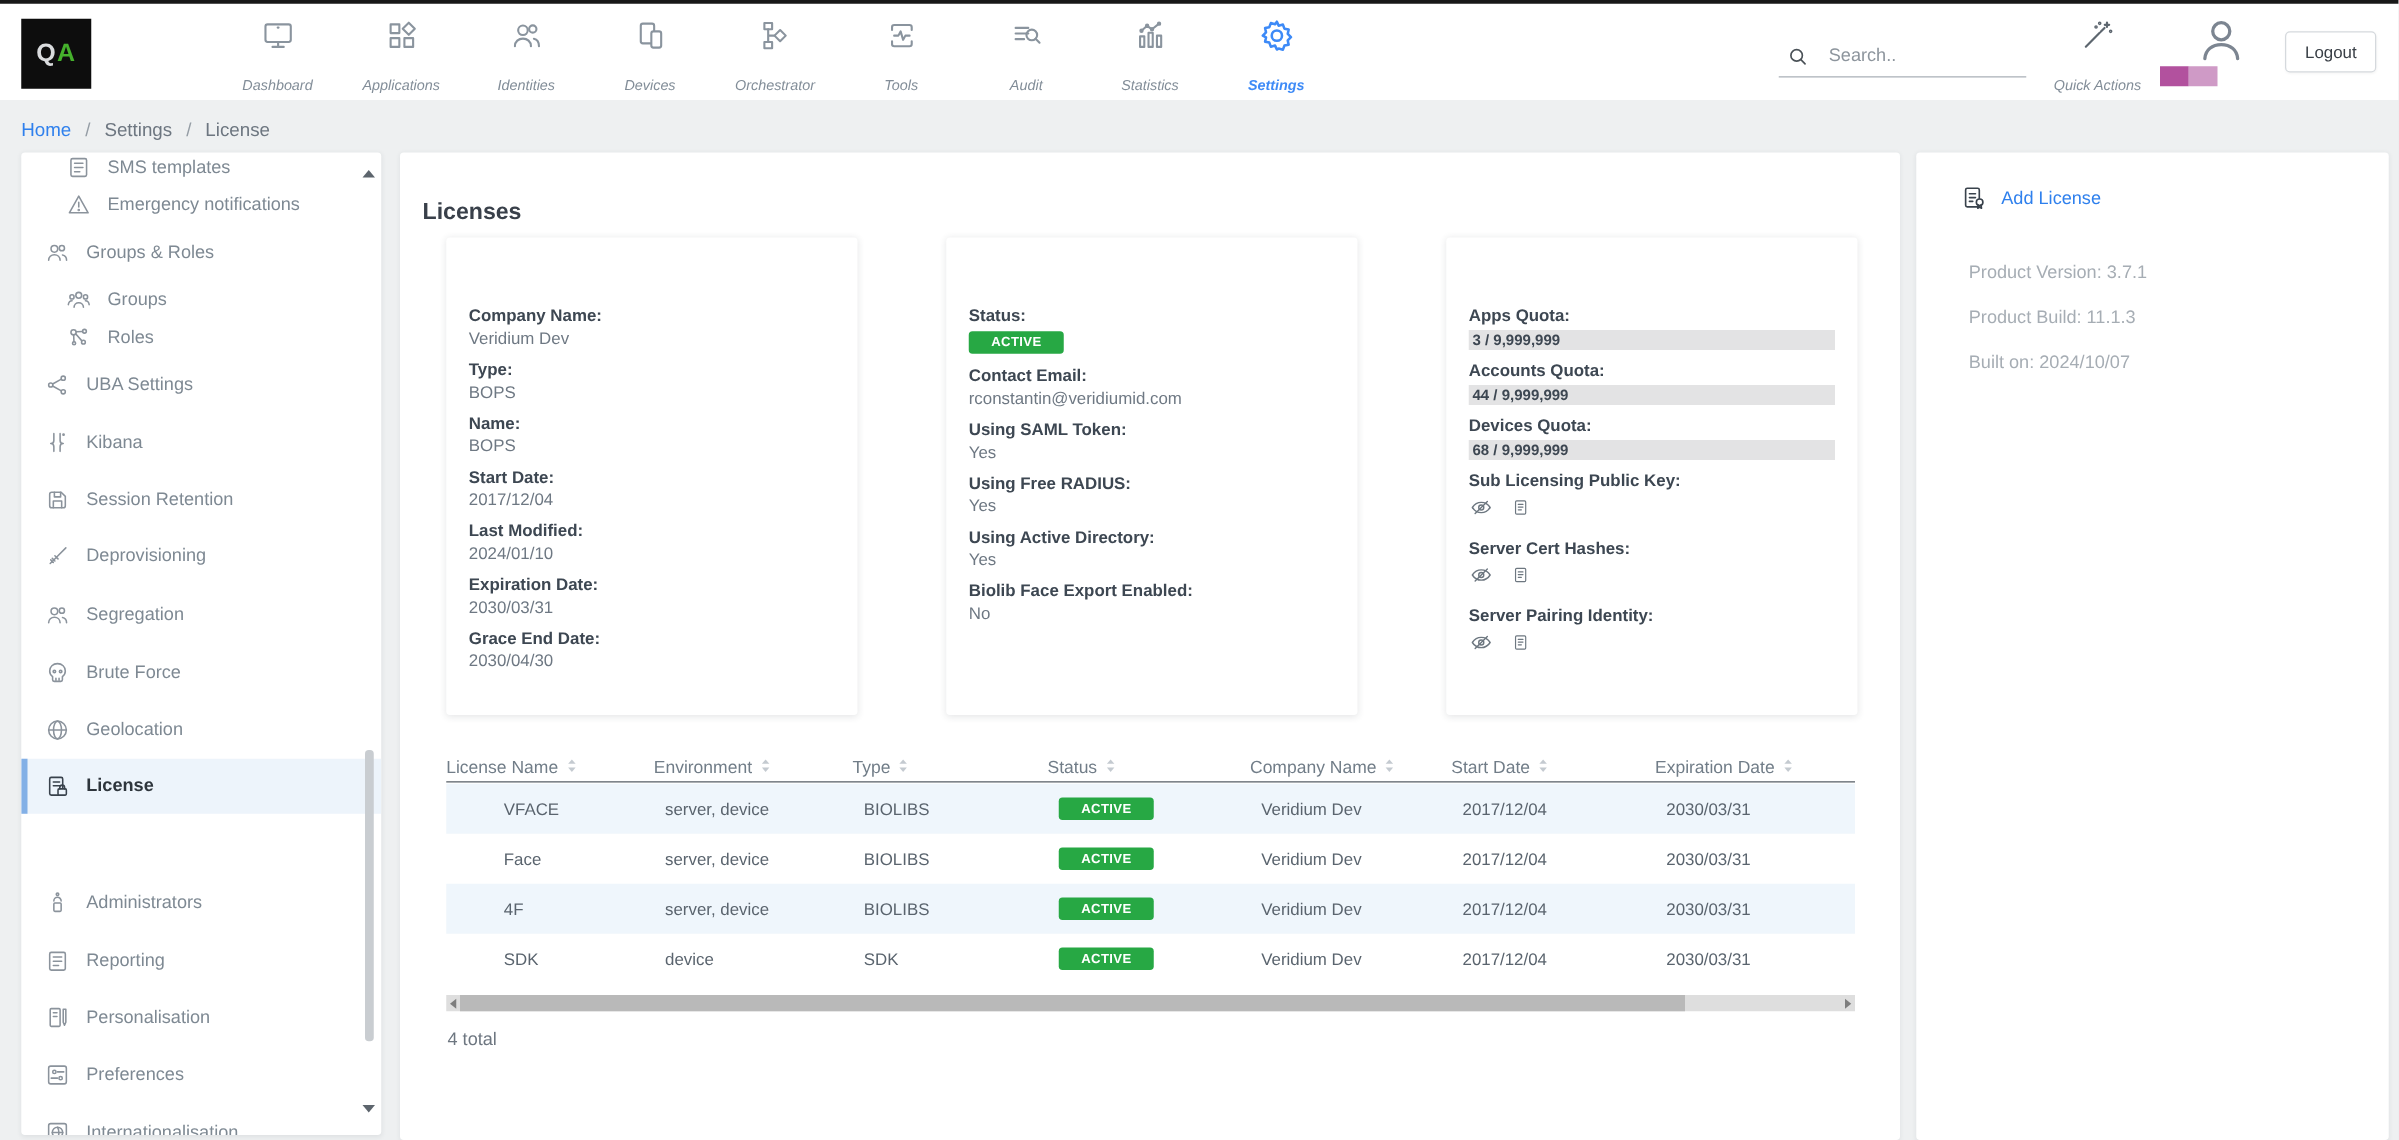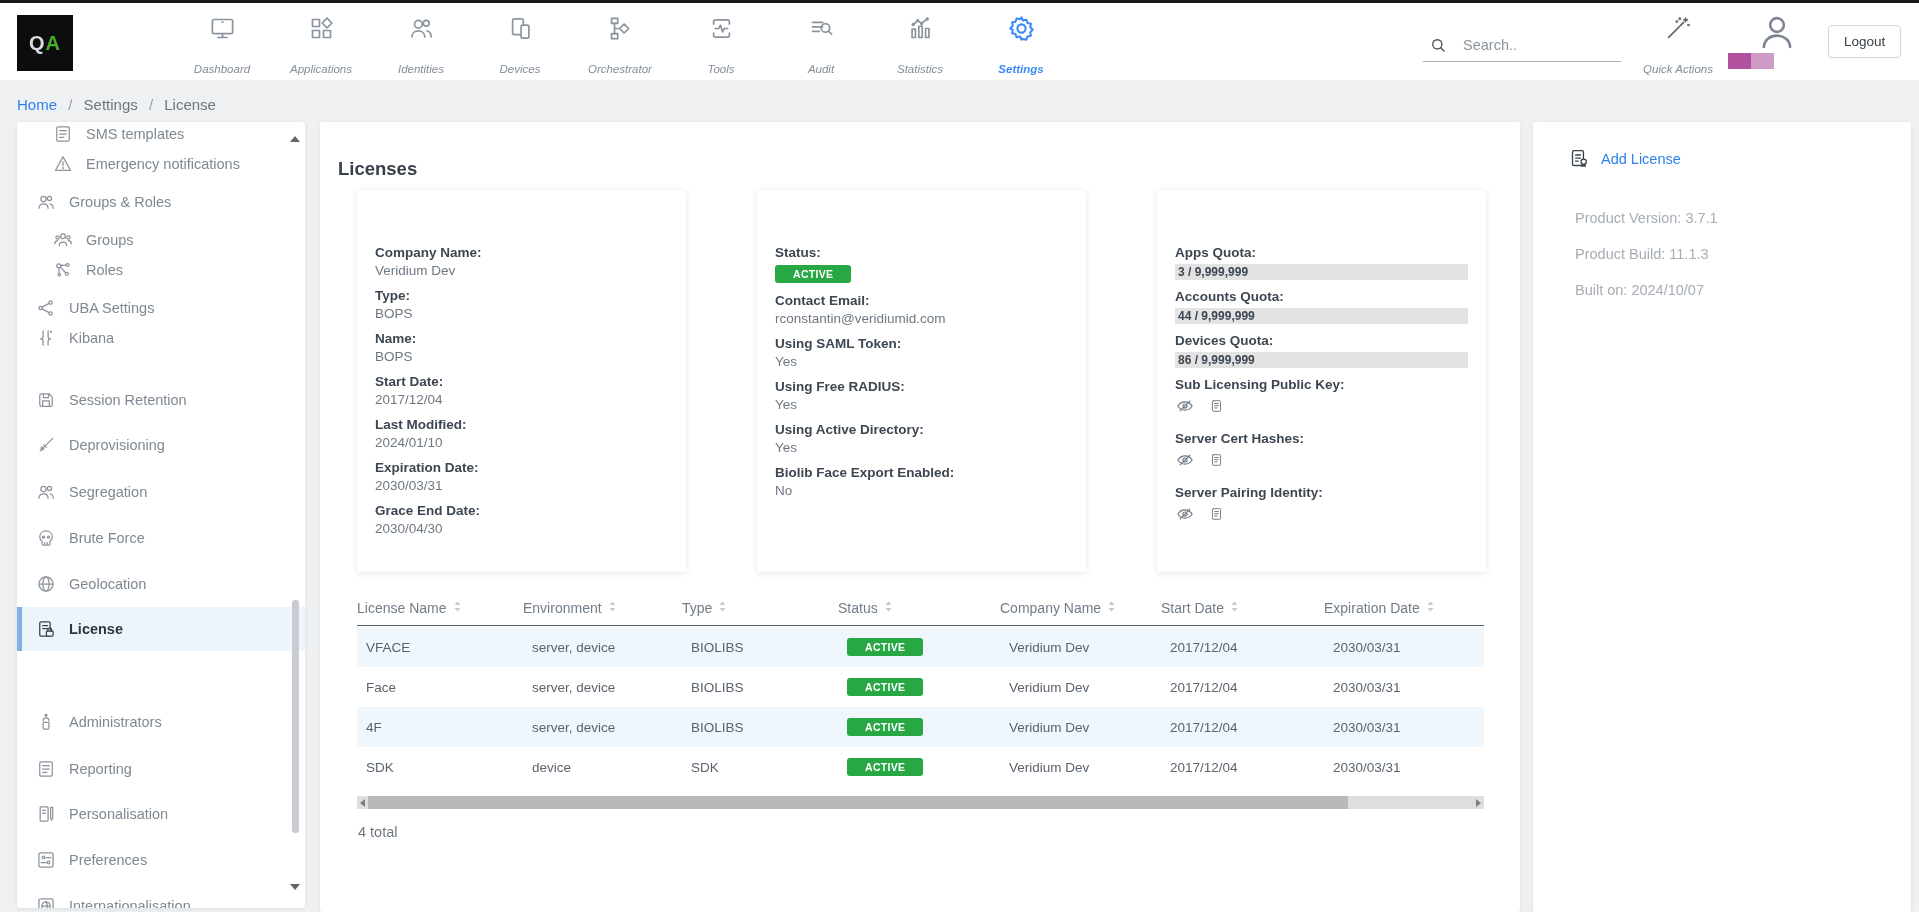--- a/index.html
+++ b/index.html
@@ -64,26 +64,26 @@
          padding:3px 18px;border-radius:3px;letter-spacing:.3px;line-height:12px;}
   .badge-row{margin:2px 0 9px 0;}
   .quota-bar{height:16px;background:#e3e3e4;font-size:12px;font-weight:bold;color:#3d4752;line-height:16px;
              padding-left:3px;margin:2px 0 8px 0;}
   .secret-icons{display:flex;gap:15px;margin:3px 0 15px 1px;color:#6d7780;}
   .secret-icons span{cursor:pointer;display:flex;align-items:center;}
 
   
   .tbl-head{position:absolute;left:37px;top:478px;width:1127px;height:26px;display:grid;
             grid-template-columns:166px 159px 156px 162px 161px 163px 160px;border-bottom:1px solid #565e66;box-sizing:border-box;}
-  .th{display:flex;align-items:flex-start;gap:6px;font-size:14px;color:#717d88;cursor:pointer;}
+  .th{display:flex;align-items:center;gap:6px;font-size:14px;color:#717d88;cursor:pointer;}
   .tbl-rows{position:absolute;left:37px;top:505px;width:1127px;}
   .tr{display:grid;grid-template-columns:166px 159px 156px 162px 161px 163px 160px;height:40px;align-items:center;cursor:pointer;}
   .tr.alt{background:#eff6fc;}
   .td{font-size:13.5px;color:#5a646e;padding-left:9px;}
-  .td.first{padding-left:9px;}
+  .td.first{padding-left:26px;margin-left:20px;}
   .h-scroll{position:absolute;left:37px;top:674px;width:1127px;height:13px;background:#dedede;}
   .h-thumb{position:absolute;left:11px;top:0;height:13px;width:980px;background:#b9b9b9;}
   .h-arrow{position:absolute;top:3px;width:0;height:0;border-top:4px solid transparent;border-bottom:4px solid transparent;}
   .h-arrow.left{left:3px;border-right:5px solid #7e7e7e;}
   .h-arrow.right{right:3px;border-left:5px solid #7e7e7e;}
   .total-label{position:absolute;left:38px;top:702px;font-size:14.5px;color:#6d7680;}
 
   
   .right-panel{left:1533px;top:122px;width:378px;height:790px;}
   .add-license{position:absolute;left:36px;top:26px;display:flex;align-items:center;gap:11px;cursor:pointer;}
@@ -303,21 +303,21 @@
       <span>
           <svg class="ico" width="20" height="20" viewBox="0 0 24 24">
             <circle cx="5.5" cy="12" r="2"></circle>
             <circle cx="17.5" cy="5.5" r="2"></circle>
             <circle cx="17.5" cy="18.5" r="2"></circle>
             <path d="M7.3 11 15.7 6.4M7.3 13l8.4 4.6"></path>
           </svg>
         </span>
       <span class="slabel">UBA Settings</span>
     </div>
-    <div class="side-item" style="top:201px">
+    <div class="side-item" style="top:217px">
       <span>
           <svg class="ico" width="20" height="20" viewBox="0 0 24 24">
             <path d="M8.5 3.5v6.5a3 3 0 0 1-3 3 3 3 0 0 1 3 3v4.5"></path>
             <path d="M14.5 3.5v6.5a3 3 0 0 0 3 3 3 3 0 0 0-3 3v4.5"></path>
             <circle cx="17.8" cy="4.5" r=".6"></circle>
           </svg>
         </span>
       <span class="slabel">Kibana</span>
     </div>
     <div class="side-item" style="top:308px">
@@ -494,21 +494,21 @@
           <div class="f-value">No</div>
         </div>
     </section>
 
     <section class="info-card c3">
       <div class="f-label">Apps Quota:</div>
       <div class="quota-bar">3 / 9,999,999</div>
       <div class="f-label">Accounts Quota:</div>
       <div class="quota-bar">44 / 9,999,999</div>
       <div class="f-label">Devices Quota:</div>
-      <div class="quota-bar">86 / 9,999,999</div>
+      <div class="quota-bar">68 / 9,999,999</div>
 
       <div class="f-label">Sub Licensing Public Key:</div>
       <div class="secret-icons">
         <span>
             <svg class="ico" width="18" height="18" viewBox="0 0 24 24">
               <path d="M2.5 12S6 6.5 12 6.5 21.5 12 21.5 12 18 17.5 12 17.5 2.5 12 2.5 12z"></path>
               <circle cx="12" cy="12" r="2.7"></circle>
               <path d="M5.5 18.5 18.5 5.5"></path>
             </svg>
           </span>

